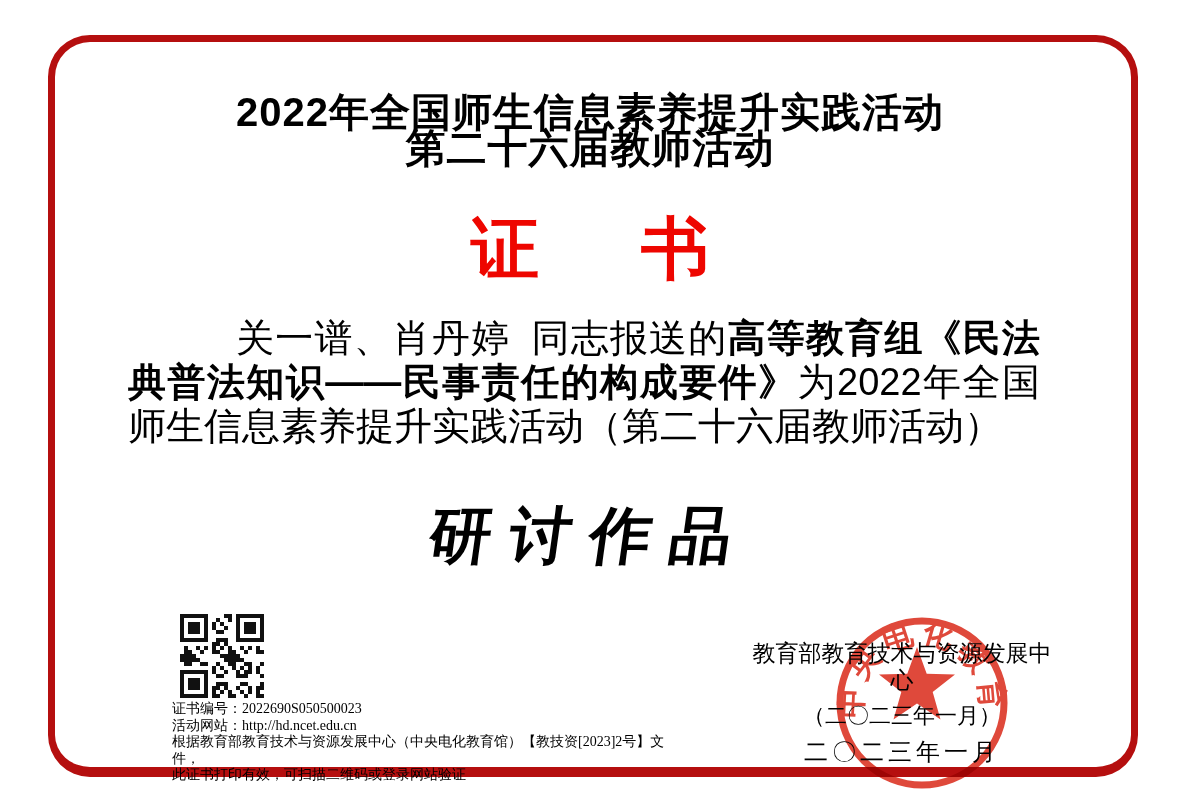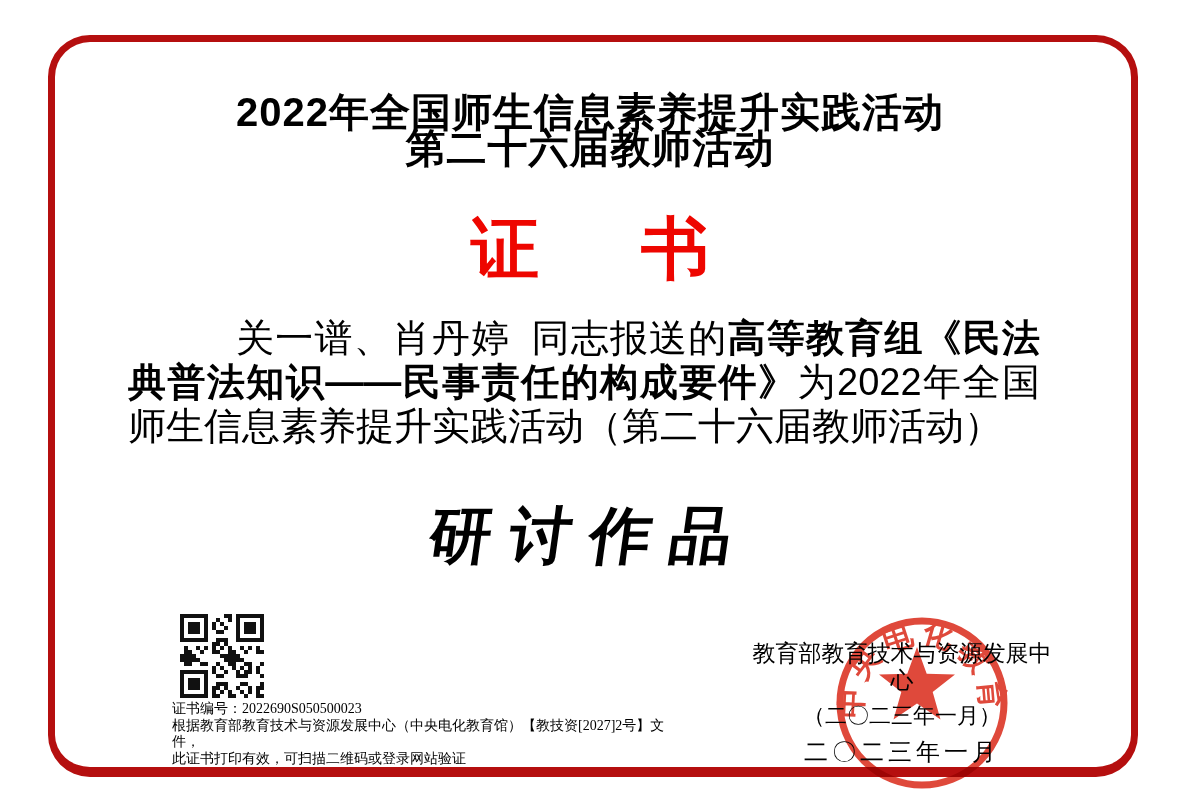--- a/index.html
+++ b/index.html
@@ -227,21 +227,22 @@
         <rect x="52" y="80" width="4" height="4"></rect>
         <rect x="64" y="80" width="4" height="4"></rect>
         <rect x="76" y="80" width="4" height="4"></rect>
         <rect x="80" y="80" width="4" height="4"></rect>
       </g>
   </g>
 </svg>
 
 <div class="footer-left">
   <div><span>证书编号：</span><span>2022690S050500023</span></div>
-  <div>根据教育部教育技术与资源发展中心（中央电化教育馆）【教技资[2027]2号】文件，</div>
+  <div><span>活动网站：</span><span>http://hd.ncet.edu.cn</span></div>
+  <div>根据教育部教育技术与资源发展中心（中央电化教育馆）【教技资[2023]2号】文件，</div>
   <div>此证书打印有效，可扫描二维码或登录网站验证</div>
 </div>
 
 <div class="footer-right">
   <div class="fr-org">教育部教育技术与资源发展中心</div>
   <div class="fr-sub">（二〇二三年一月）</div>
   <div class="fr-date">二〇二三年一月</div>
 </div>
 
 <svg class="seal" viewBox="0 0 180 190" xmlns="http://www.w3.org/2000/svg">

